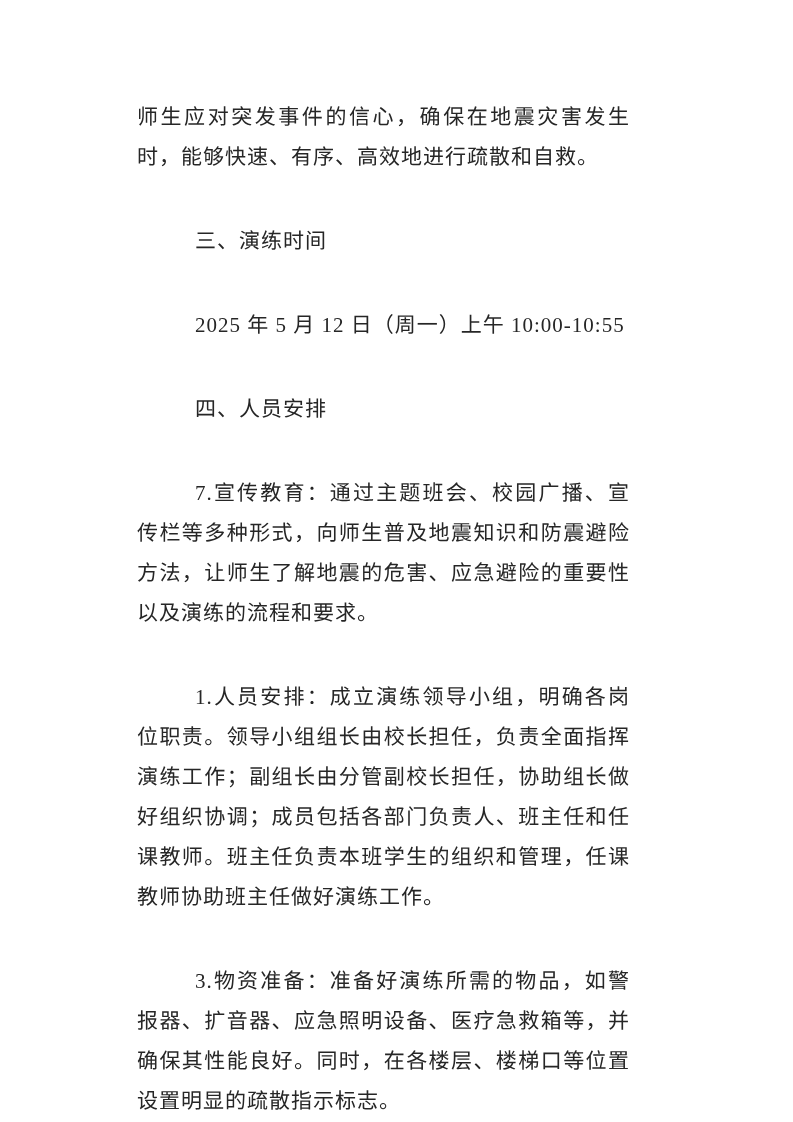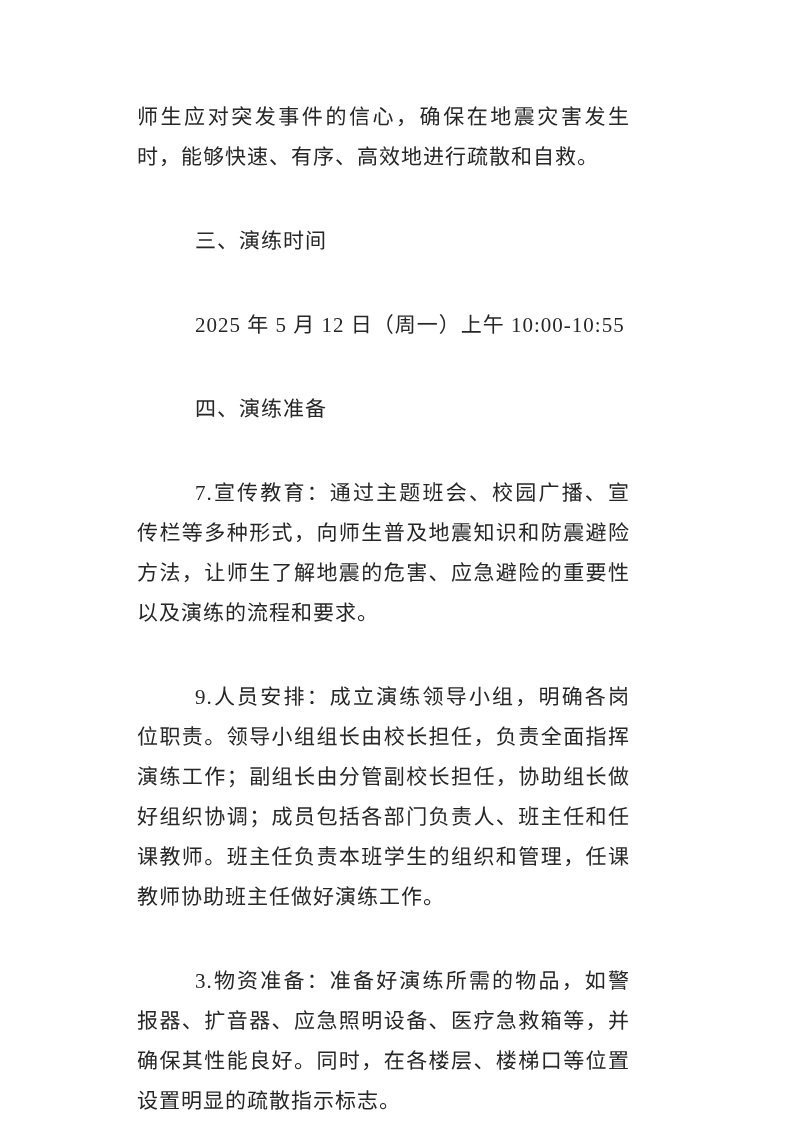--- a/index.html
+++ b/index.html
@@ -38,20 +38,20 @@
 </head>
 <body>
 
 <div class="page">
   <p class="doc-paragraph">师生应对突发事件的信心，确保在地震灾害发生时，能够快速、有序、高效地进行疏散和自救。</p>
 
   <p class="doc-paragraph indent heading">三、演练时间</p>
 
   <p class="doc-paragraph indent">2025 年 5 月 12 日（周一）上午 10:00-10:55</p>
 
-  <p class="doc-paragraph indent heading">四、演练准备</p>
+  <p class="doc-paragraph indent heading">四、人员安排</p>
 
   <p class="doc-paragraph indent">7.宣传教育：通过主题班会、校园广播、宣传栏等多种形式，向师生普及地震知识和防震避险方法，让师生了解地震的危害、应急避险的重要性以及演练的流程和要求。</p>
 
-  <p class="doc-paragraph indent">9.人员安排：成立演练领导小组，明确各岗位职责。领导小组组长由校长担任，负责全面指挥演练工作；副组长由分管副校长担任，协助组长做好组织协调；成员包括各部门负责人、班主任和任课教师。班主任负责本班学生的组织和管理，任课教师协助班主任做好演练工作。</p>
+  <p class="doc-paragraph indent">1.人员安排：成立演练领导小组，明确各岗位职责。领导小组组长由校长担任，负责全面指挥演练工作；副组长由分管副校长担任，协助组长做好组织协调；成员包括各部门负责人、班主任和任课教师。班主任负责本班学生的组织和管理，任课教师协助班主任做好演练工作。</p>
 
   <p class="doc-paragraph indent">3.物资准备：准备好演练所需的物品，如警报器、扩音器、应急照明设备、医疗急救箱等，并确保其性能良好。同时，在各楼层、楼梯口等位置设置明显的疏散指示标志。</p>
 </div>
 
 </body></html>

